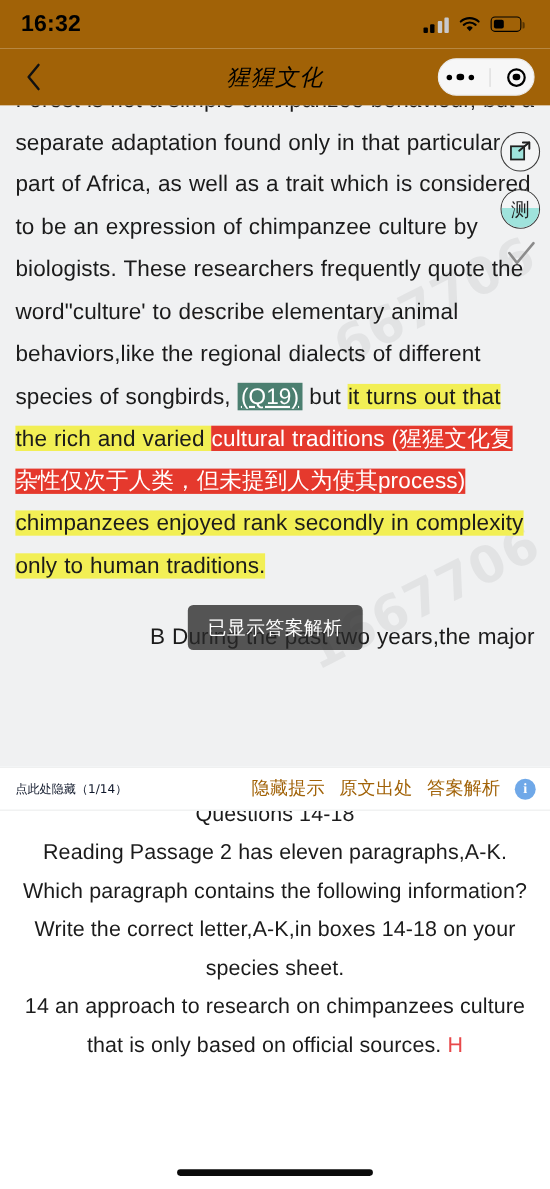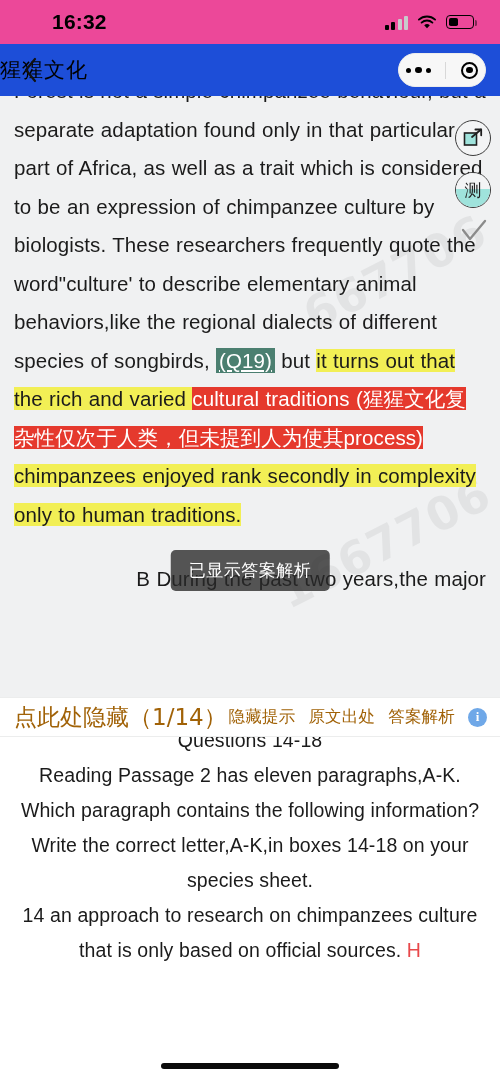--- a/index.html
+++ b/index.html
@@ -15,25 +15,25 @@
     width: 500px;
     height: 1081px;
     background: #ffffff;
     overflow: hidden;
   }
 
   
   .statusbar {
     position: relative;
     height: 44px;
-    background: #ec4899;
+    background: #a16207;
     display: flex;
     align-items: center;
     justify-content: space-between;
-    padding: 0 26px 0 52px;
+    padding: 0 26px 0 19px;
   }
   .status-time {
     font-size: 21px;
     font-weight: bold;
     letter-spacing: .2px;
     color: #000;
     font-family: "Liberation Sans", sans-serif;
   }
   .status-icons {
     display: flex;
@@ -65,24 +65,25 @@
     width: 2px; height: 6px;
     background: #000; border-radius: 0 1.5px 1.5px 0;
     opacity: .45;
   }
   .battery .lvl { height: 100%; background: #000; border-radius: 1.8px; width: 42%; }
 
   
   .navbar {
     position: relative;
     height: 52px;
-    background: #1d4ed8;
-    display: flex;
-    align-items: center;
-    justify-content: flex-start;
+    background: #a16207;
+    display: flex;
+    align-items: center;
+    justify-content: center;
+    font-style: italic;
   }
   .nav-back {
     position: absolute; left: 14px; top: 50%;
     transform: translateY(-50%);
     width: 34px; height: 34px;
     display: flex; align-items: center; justify-content: center;
   }
   .nav-title {
     font-size: 21px;
     color: #000;
@@ -198,22 +199,22 @@
     height: 40px;
     background: #ffffff;
     display: flex;
     align-items: center;
     padding: 0 13px 0 14px;
     border-top: 1px solid #eceded;
     border-bottom: 1px solid #eceded;
     z-index: 5;
   }
   .toolbar-left {
-    font-size: 23px;
-    color: #a16207;
+    font-size: 11px;
+    color: #0f172a;
     letter-spacing: 0px;
     font-family: "DejaVu Sans", sans-serif;
     white-space: nowrap;
   }
   .toolbar-right {
     margin-left: auto;
     display: flex;
     align-items: center;
     gap: 13px;
   }

